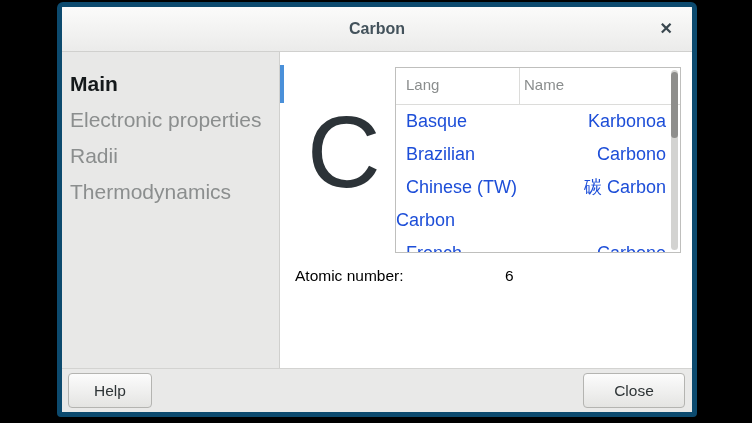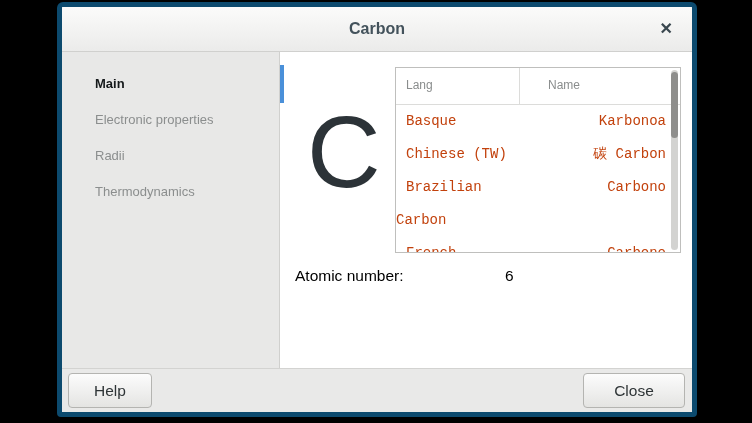--- a/index.html
+++ b/index.html
@@ -43,22 +43,22 @@
 
   .sidebar {
     flex:0 0 218px; width:218px;
     background:#e8e8e7;
     border-right:1px solid #d0d0ce;
     box-sizing:border-box;
     padding-top:14px;
   }
   .sidebar-item {
     height:36px; line-height:36px;
-    padding-left:33px;
-    font-size:13px; color:#8b8e8e;
+    padding-left:8px;
+    font-size:21px; color:#8b8e8e;
     white-space:nowrap;
   }
   .sidebar-item.selected { color:#15191b; font-weight:bold; }
 
   .content { flex:1 1 auto; position:relative; background:#fff; }
 
   .content-scrollbar {
     position:absolute; left:0; top:13px;
     width:4px; height:38px;
     background:#4a90d9;
@@ -75,27 +75,27 @@
     position:absolute; left:115px; top:15px;
     width:286px; height:186px;
     background:#fff;
     border:1px solid #bfbfbd;
     box-sizing:border-box;
     overflow:hidden;
   }
   .nt-header {
     height:36px; display:flex;
     border-bottom:1px solid #dcdcda;
-    color:#8a8d8d; font-size:12px;
+    color:#8a8d8d; font-size:15px;
   }
   .nt-th-lang  { width:113px; padding-left:10px; line-height:34px; }
-  .nt-th-name  { flex:1; padding-left:28px; line-height:34px; border-left:1px solid #dcdcda; }
+  .nt-th-name  { flex:1; padding-left:4px; line-height:34px; border-left:1px solid #dcdcda; }
   .nt-row {
     height:33px; display:flex;
-    font-size:14px; color:#c2410c;font-family:Liberation Mono, monospace;
+    font-size:18px; color:#1d4ed8;
   }
   .nt-lang { flex:1; padding-left:10px; line-height:33px; white-space:nowrap; }
   .nt-name { padding-right:14px; line-height:33px; text-align:right; white-space:nowrap; }
 
   .nt-sb-track {
     position:absolute; right:2px; top:2px; bottom:2px; width:7px;
     background:#d3d3d1; border-radius:4px;
   }
   .nt-sb-thumb {
     position:absolute; left:0; top:2px; width:7px; height:66px;
@@ -162,26 +162,26 @@
       <div class="names-table">
         <div class="nt-header">
           <div class="nt-th-lang">Lang</div>
           <div class="nt-th-name">Name</div>
         </div>
         <div class="nt-row">
           <div class="nt-lang">Basque</div>
           <div class="nt-name">Karbonoa</div>
         </div>
         <div class="nt-row">
+          <div class="nt-lang">Brazilian</div>
+          <div class="nt-name">Carbono</div>
+        </div>
+        <div class="nt-row">
           <div class="nt-lang">Chinese (TW)</div>
           <div class="nt-name">碳 Carbon</div>
-        </div>
-        <div class="nt-row">
-          <div class="nt-lang">Brazilian</div>
-          <div class="nt-name">Carbono</div>
         </div>
         <div class="nt-row">
           <div class="nt-name">Carbon</div>
         </div>
         <div class="nt-row">
           <div class="nt-lang">French</div>
           <div class="nt-name">Carbone</div>
         </div>
         <div class="nt-sb-track">
           <div class="nt-sb-thumb"></div>

